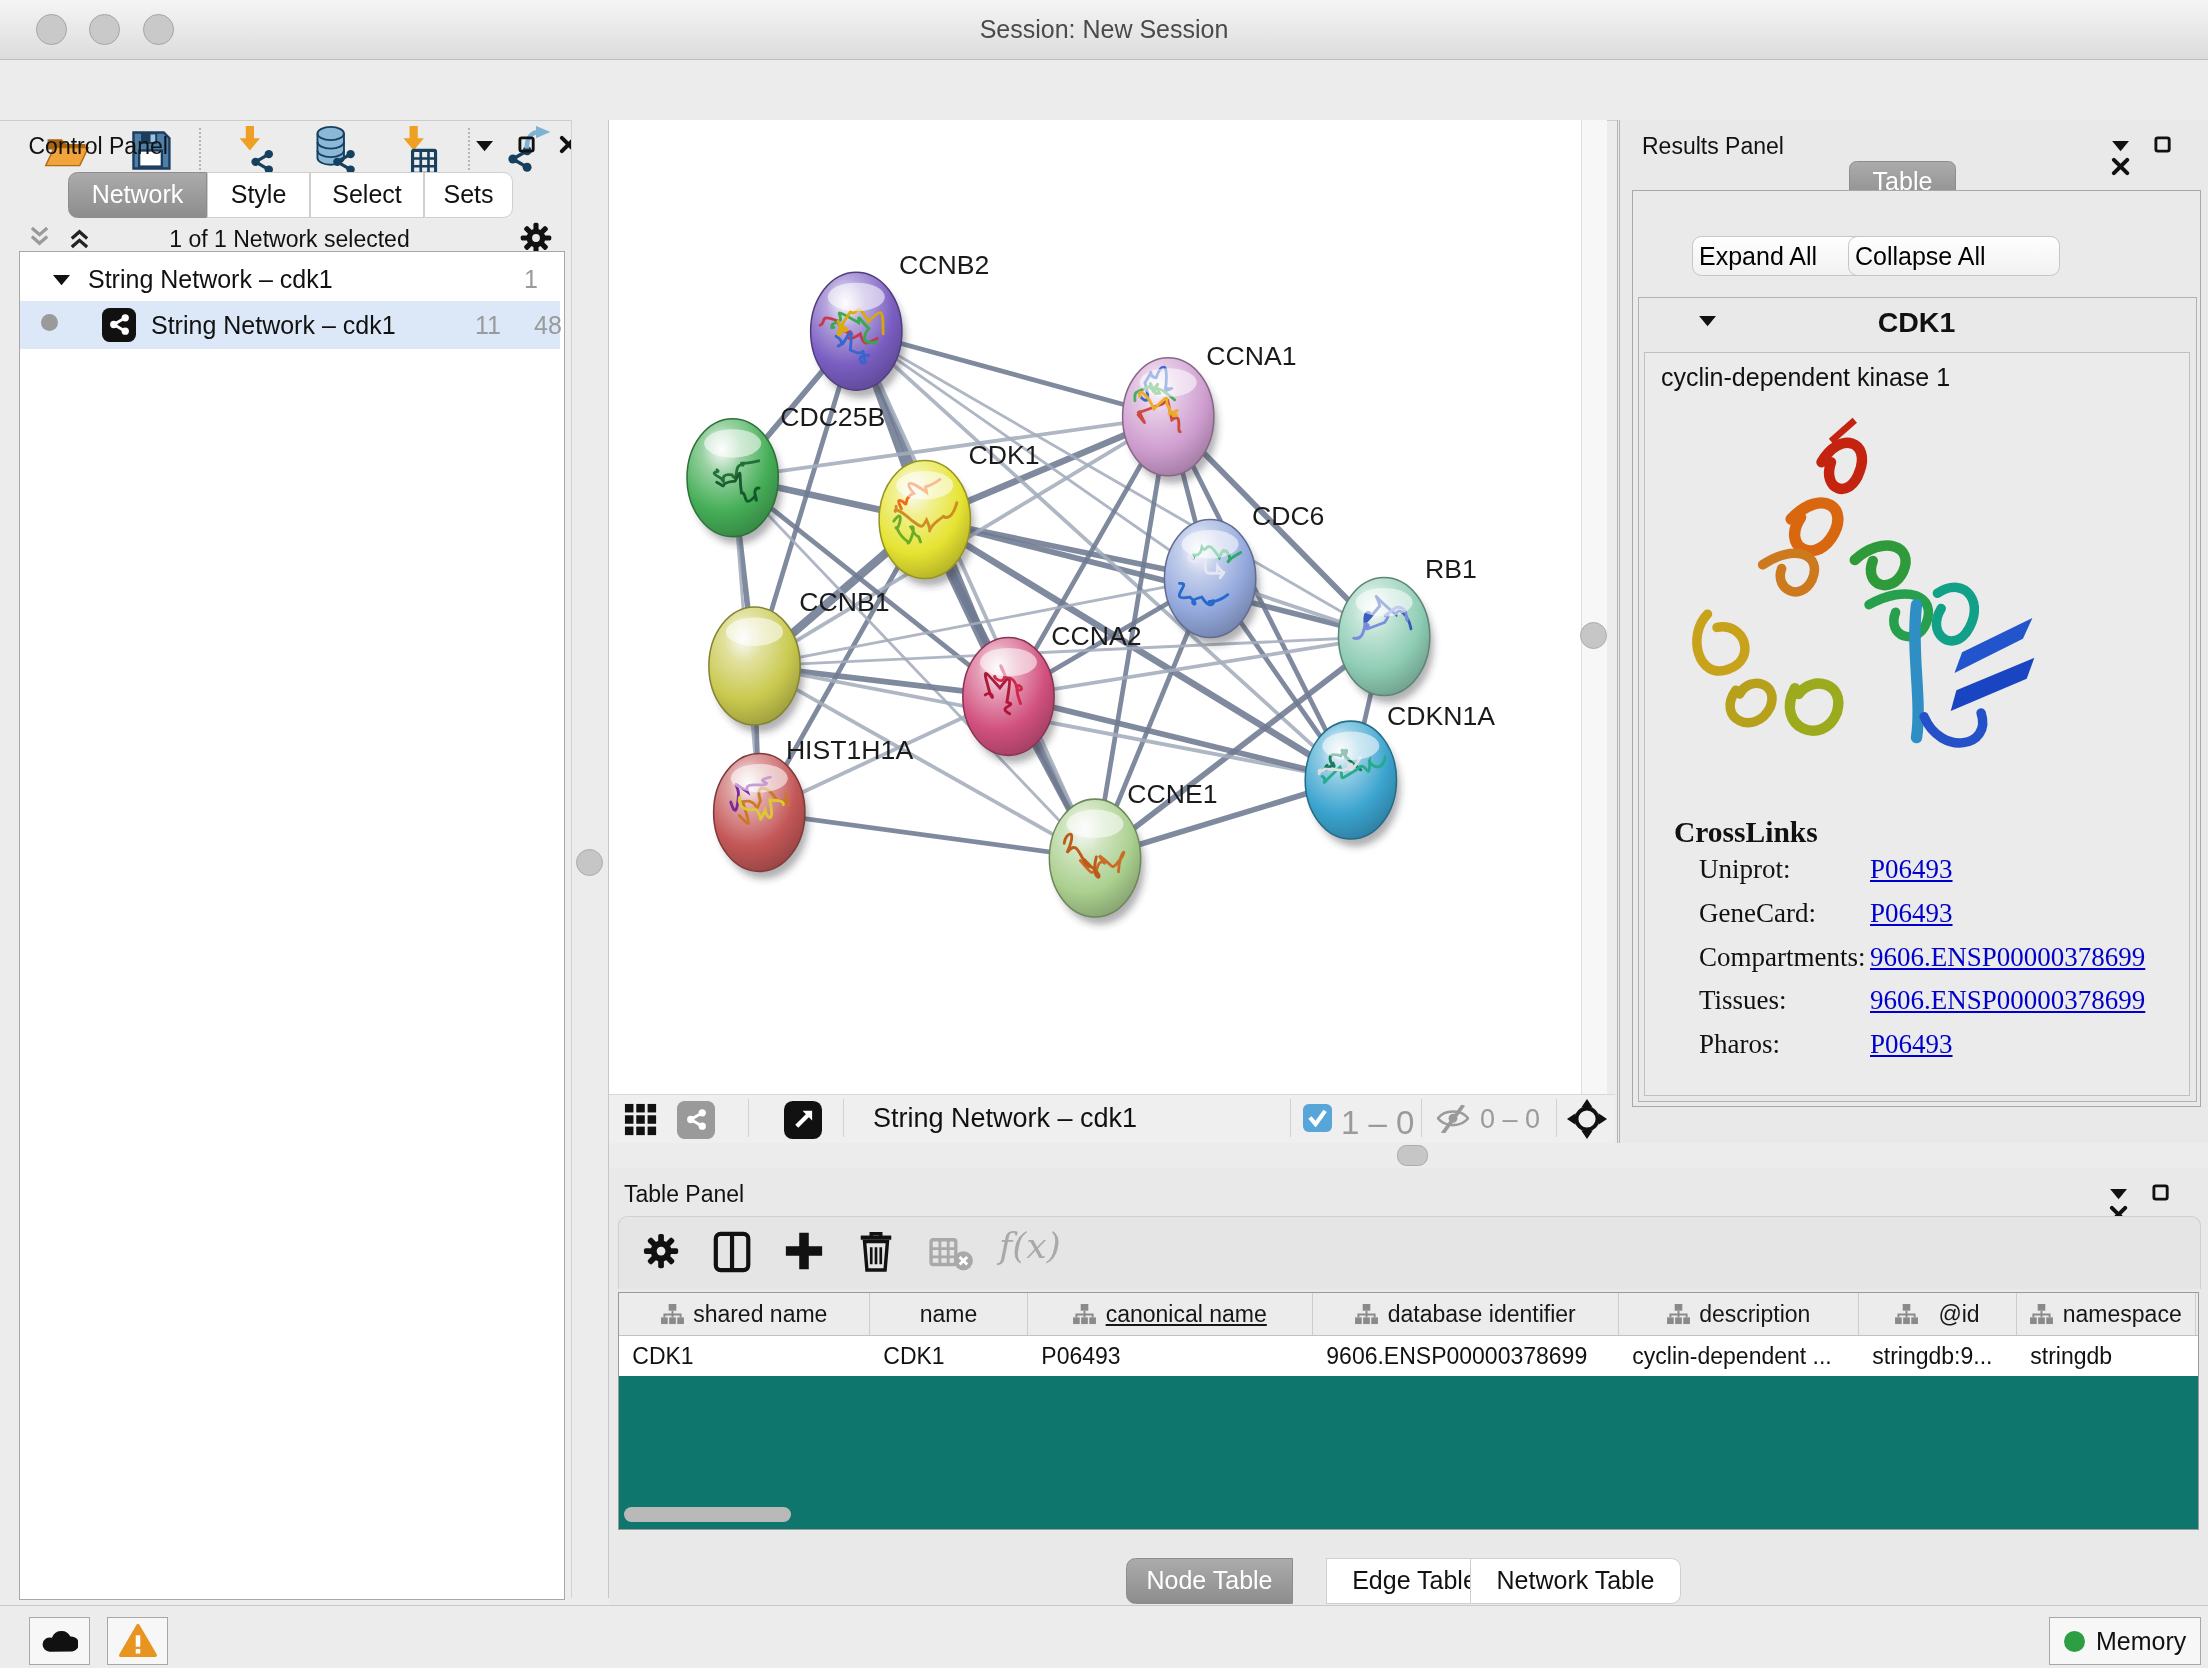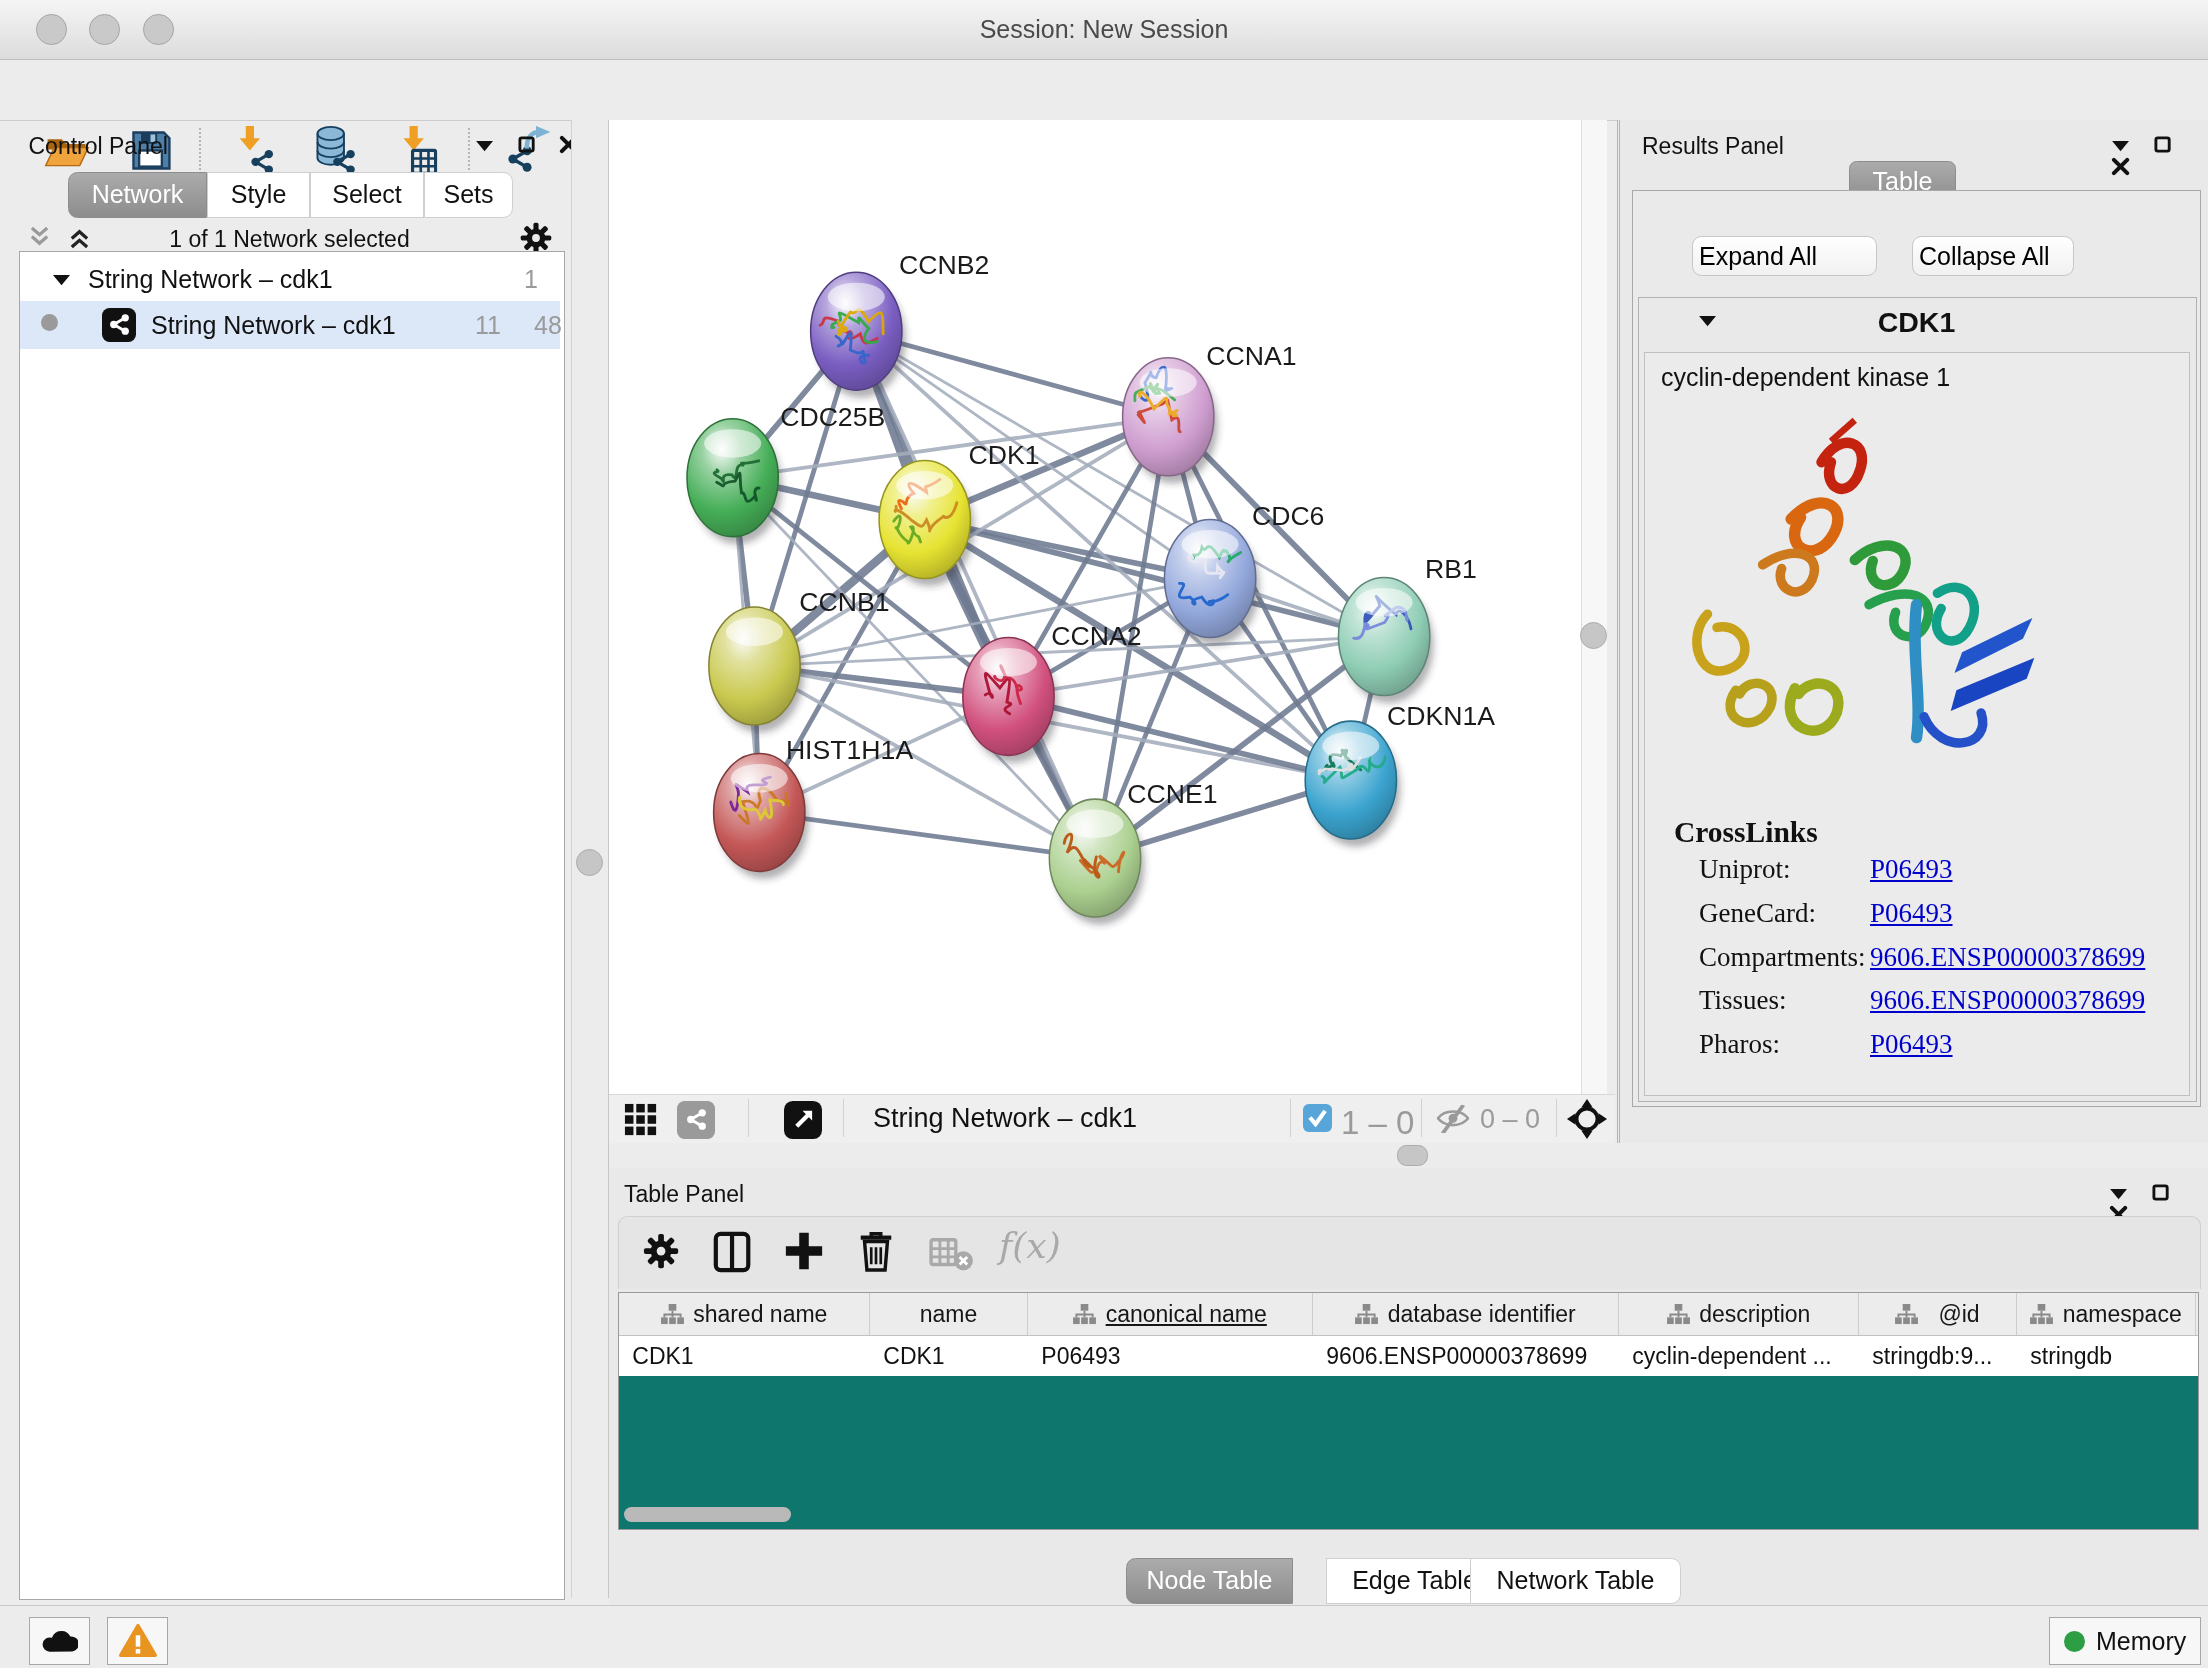--- a/index.html
+++ b/index.html
@@ -658,21 +658,21 @@
         <use href="#sqF" width="20" height="20" style="color:#111"></use>
       </svg>
     <svg width="21" height="19" viewBox="0 0 22 20">
         <use href="#crossX" width="20" height="20" style="color:#111"></use>
       </svg>
   </div>
   <div class="tab sel abs" style="left:1849px;top:161px;width:107px;height:42px;border-radius:7.6px;line-height:38px">Table</div>
 
   <div id="rp-outer" class="abs"></div>
   <button class="rbtn" style="left:1692px;width:185px">Expand All</button>
-  <button class="rbtn" style="left:1912px;width:162px">Collapse All</button>
+  <button class="rbtn" style="left:1848px;width:212px">Collapse All</button>
 
   <div id="rp-section" class="abs"></div>
   <svg class="abs" style="left:1698px;top:314px" width="21" height="15" viewBox="0 0 22 16">
       <use href="#caretD" width="20" height="14" style="color:#111"></use>
     </svg>
   <div class="abs" style="left:1638px;top:306px;width:557px;text-align:center;font-size:28.5px;font-weight:bold">CDK1</div>
   <div id="rp-inner" class="abs"></div>
   <div class="abs" style="left:1661px;top:363px;font-size:25px">cyclin-dependent kinase 1</div>
 
   <svg class="abs" style="left:1679px;top:403px" width="361" height="390" viewBox="0 0 380 410">

